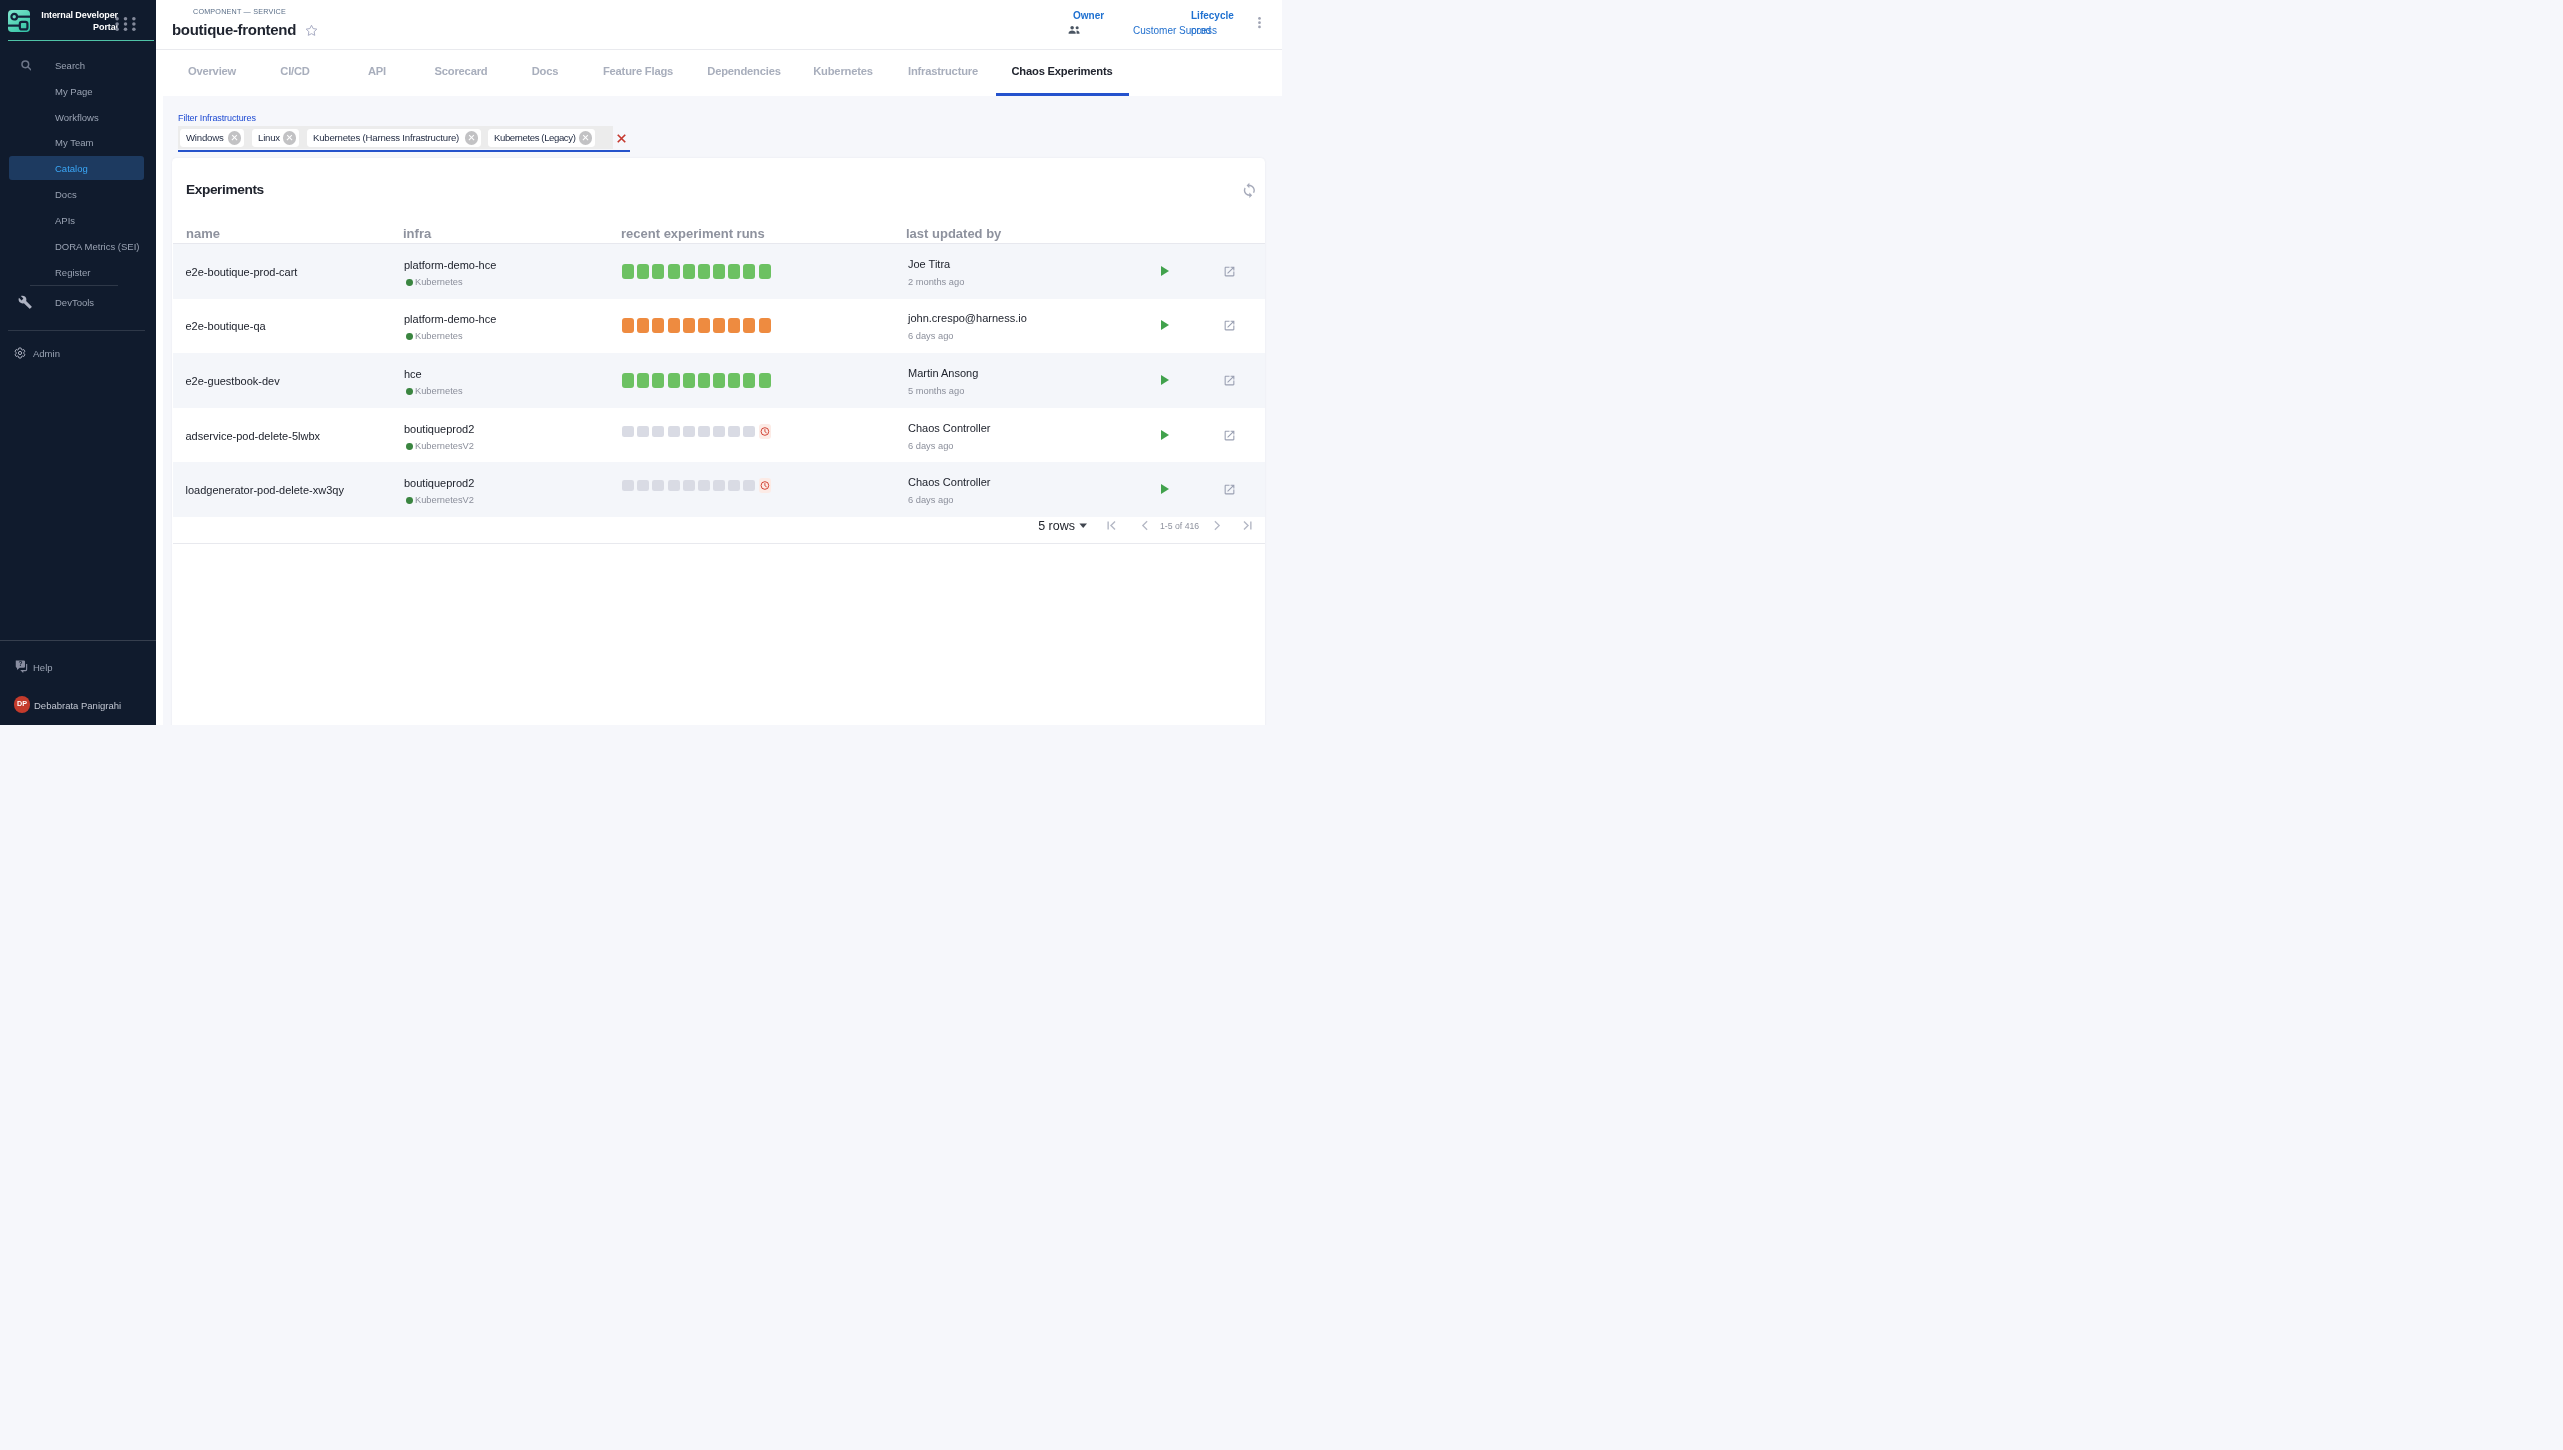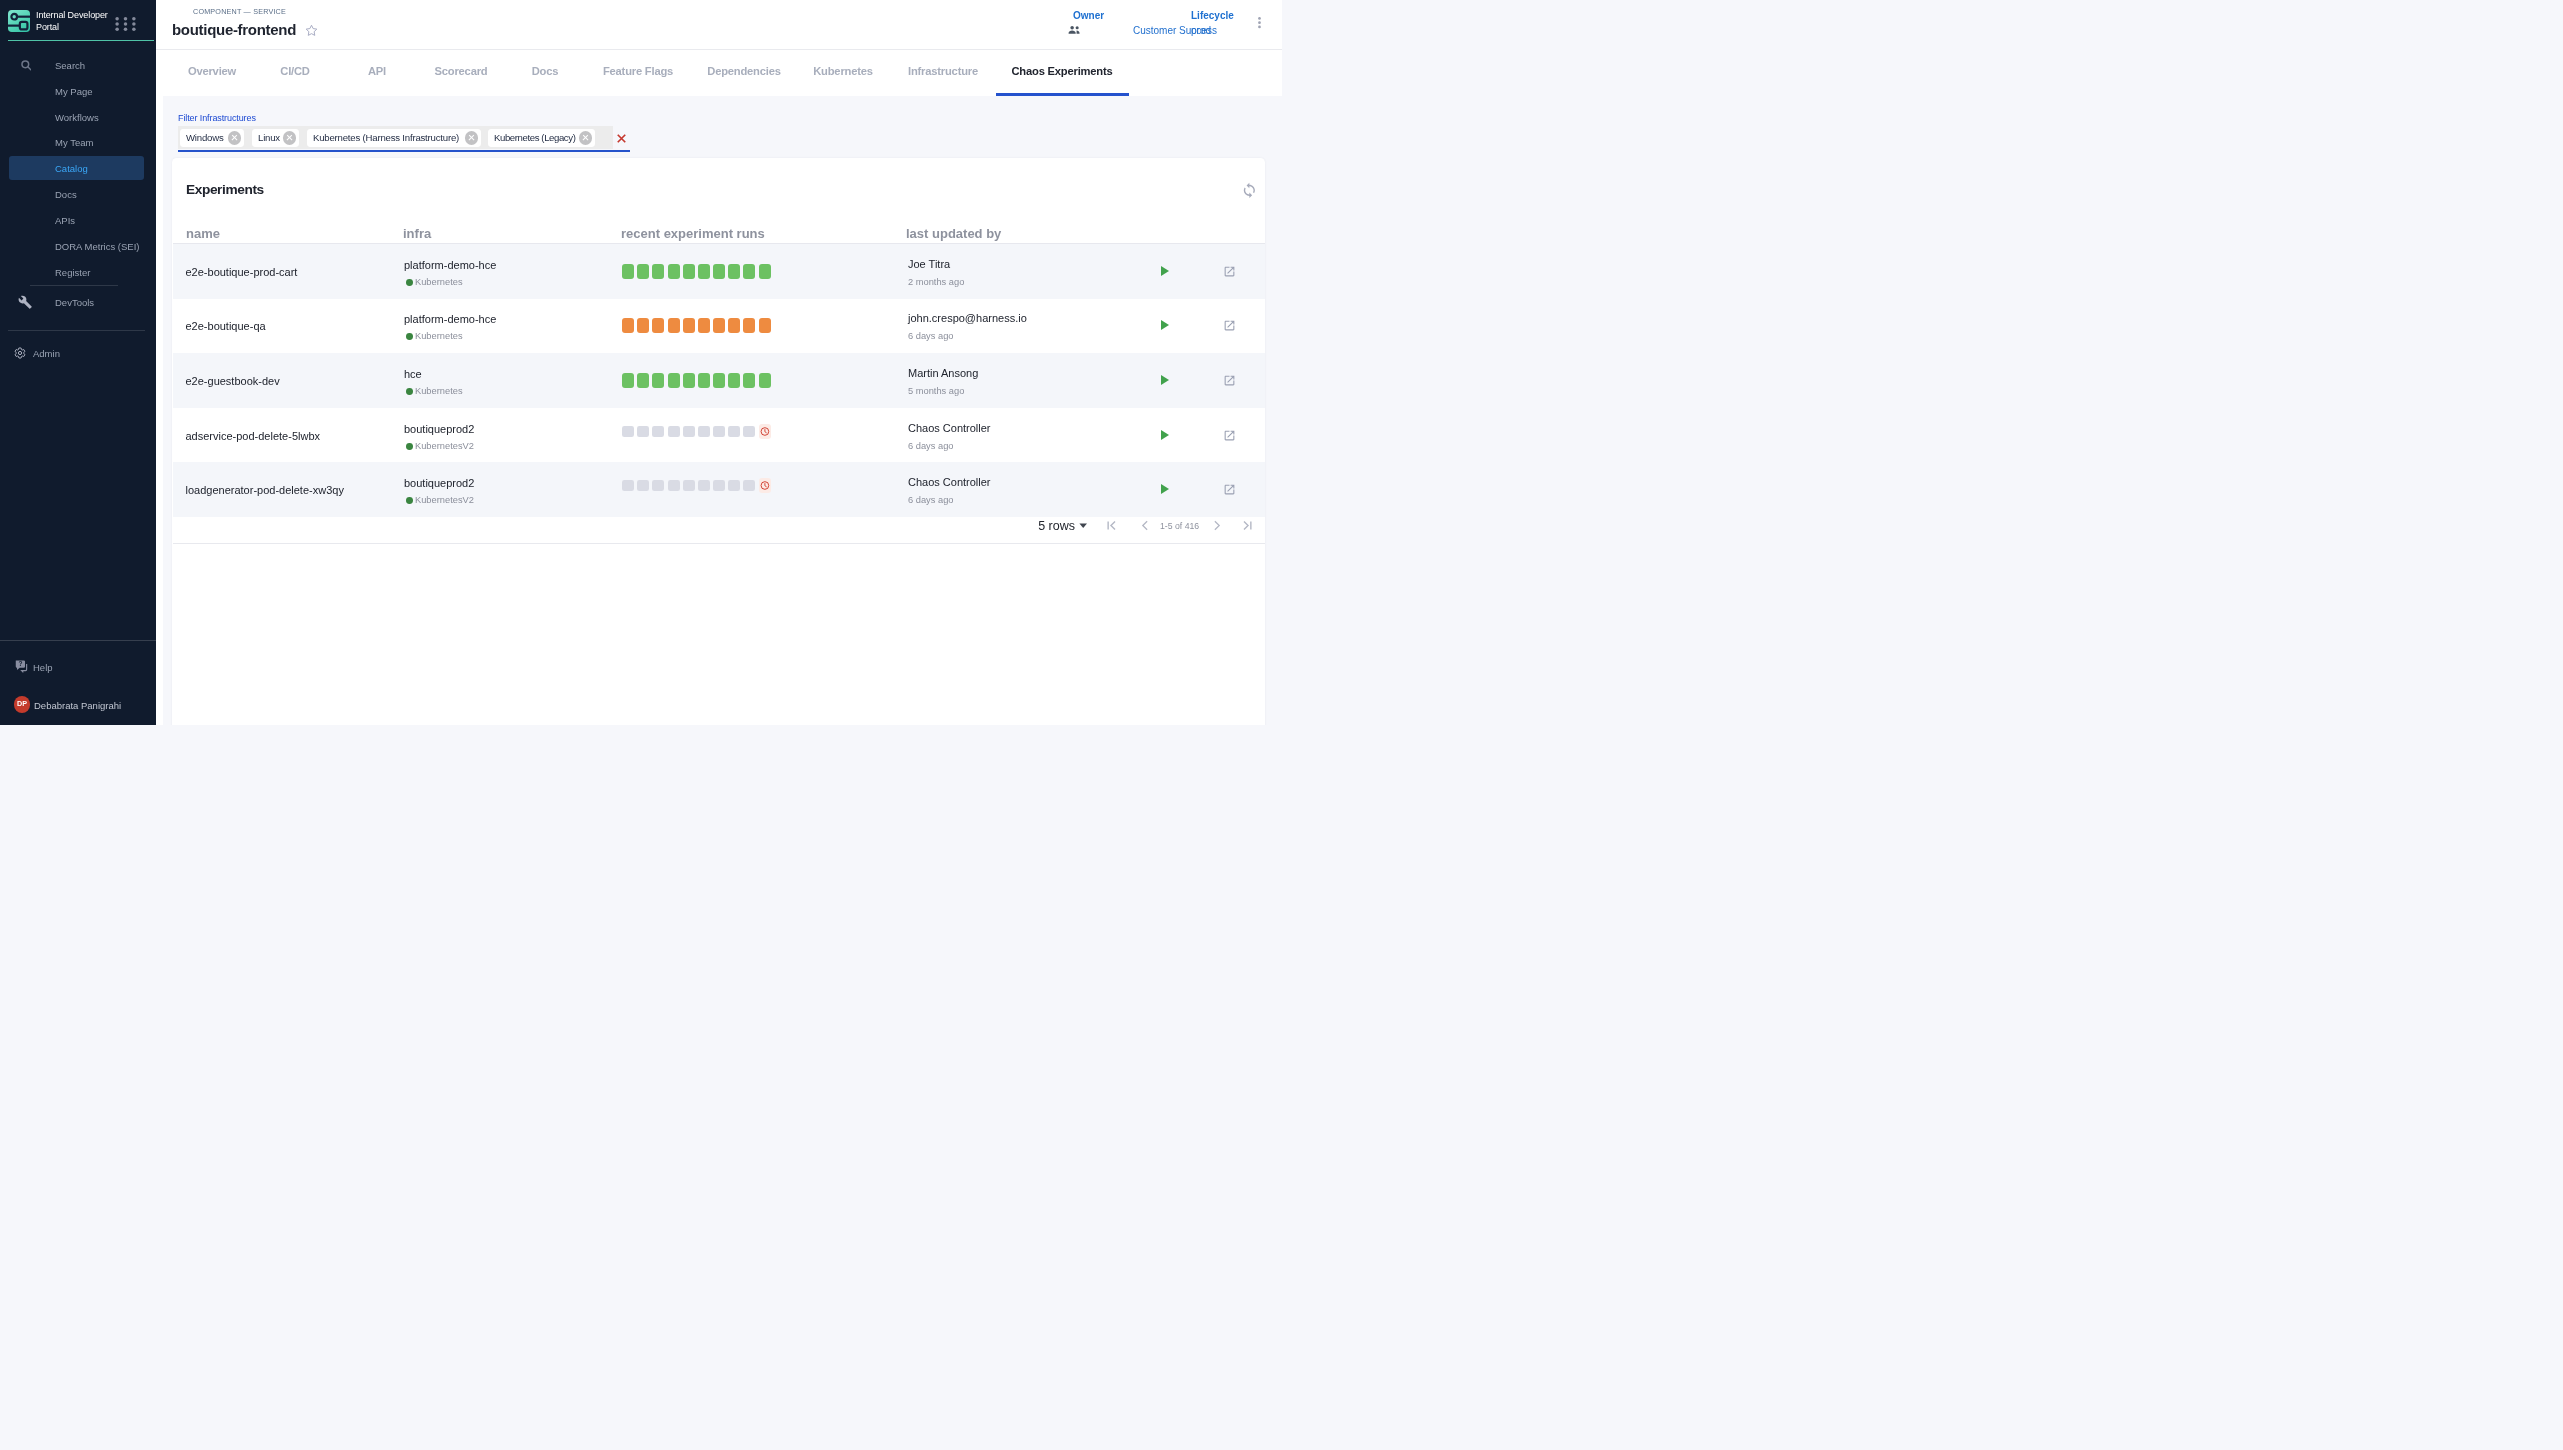--- a/index.html
+++ b/index.html
@@ -4,21 +4,21 @@
 <style>
 * { margin:0; padding:0; box-sizing:border-box; }
 html,body { width:1282px; height:725px; overflow:hidden; font-family:"Liberation Sans", sans-serif; }
 body { position:relative; background:#f6f7fb; }
 .abs { position:absolute; }
 
 
 #sidebar { position:absolute; left:0; top:0; width:156px; height:725px; background:#101b2d; }
 #logo { position:absolute; left:8px; top:10.2px; width:22px; height:22px; border-radius:3.8px;
   background:linear-gradient(145deg,#82e6d0 0%, #52d2b4 55%, #2ebfa4 100%); }
-#brand { position:absolute; left:36px; top:10.2px; width:82px; color:#fff; font-size:9px; letter-spacing:-0.1px; font-weight:normal; line-height:11.8px; }
+#brand { position:absolute; left:36px; top:10.2px; width:82px; color:#fff; font-size:9px; letter-spacing:-0.1px; font-weight:bold; line-height:11.8px;text-align:right; }
 .tealline { position:absolute; left:7.6px; top:40px; width:146px; height:1.2px; background:#4fc3a7; }
 .nav { position:absolute; left:55px; transform:translateY(-50%); font-size:9.5px; color:#9aa3b3; white-space:nowrap; }
 #cat-hl { position:absolute; left:8.7px; top:156px; width:135px; height:23.5px; border-radius:3px; background:#1d3a60; }
 .sdiv { position:absolute; background:rgba(255,255,255,0.13); height:0.8px; }
 #avatar { position:absolute; left:13.7px; top:696px; width:16.7px; height:16.7px; border-radius:50%; background:#c43b2c; color:#fff;
   font-size:7.2px; font-weight:bold; text-align:center; line-height:16.7px; }
 
 
 #header { position:absolute; left:156px; top:0; right:0; height:50px; background:#fff; border-bottom:0.8px solid #e9eaee; }
 #tabs { position:absolute; left:156px; top:50px; right:0; height:46px; background:#fff; }

